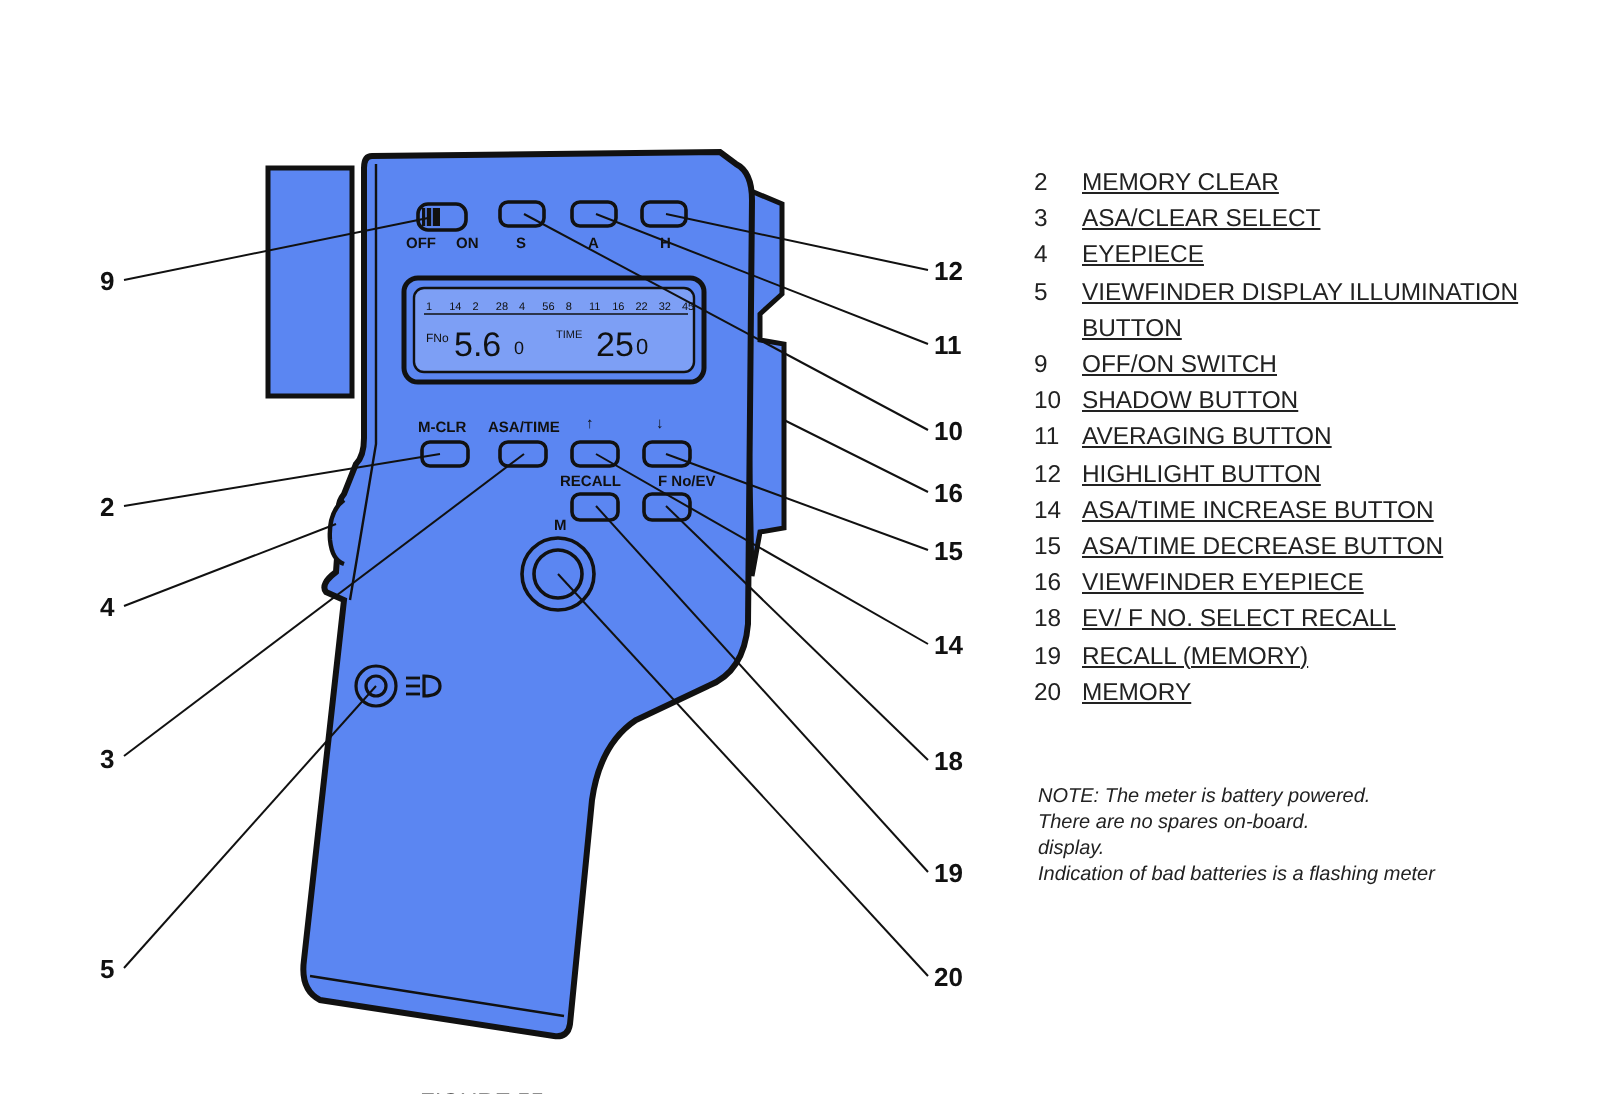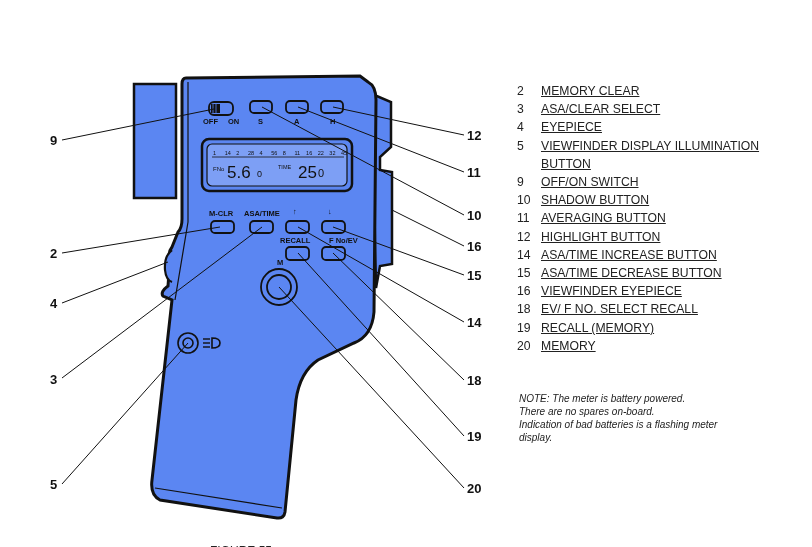--- a/index.html
+++ b/index.html
@@ -192,17 +192,17 @@
     </div>
     <div class="legend-item">
       <span class="legend-num">20</span>
       <span class="legend-text">MEMORY</span>
     </div>
   </div>
 
 <div id="note">
   <div>NOTE: The meter is battery powered.</div>
   <div>There are no spares on-board.</div>
+  <div>display.</div>
   <div>Indication of bad batteries is a flashing meter</div>
-  <div>display.</div>
 </div>
 
 <div id="caption">FIGURE 55</div>
 
 </body></html>

